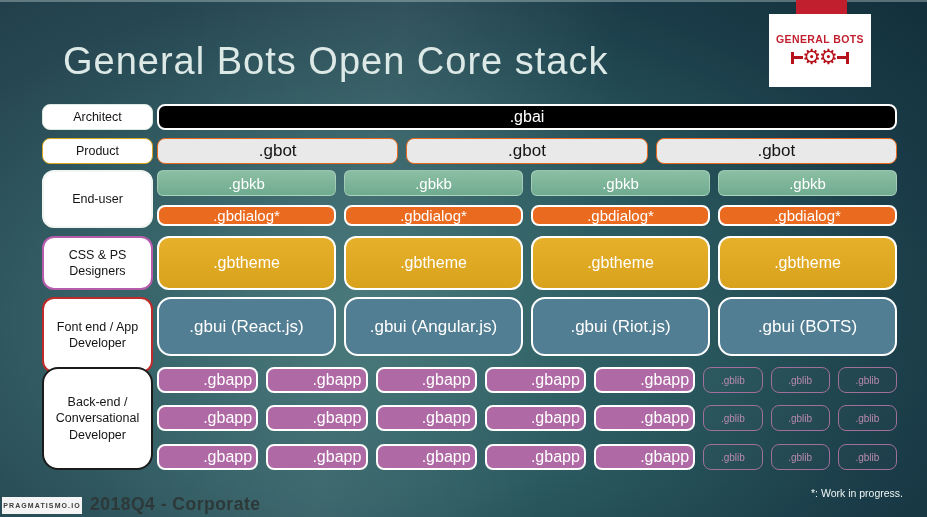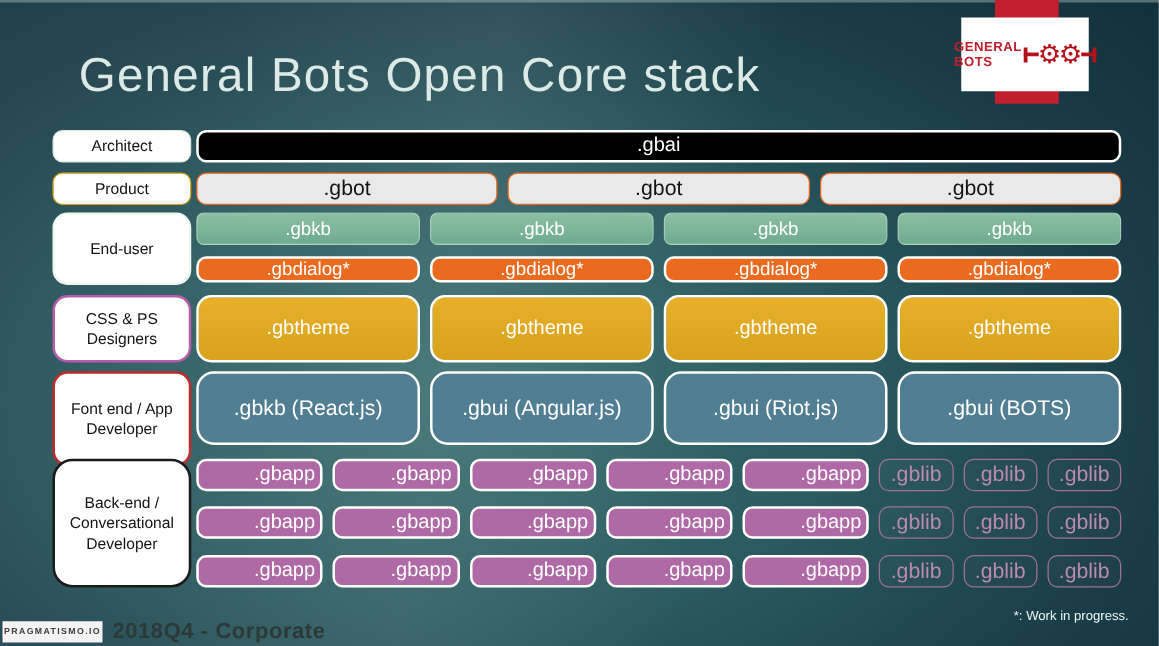--- a/index.html
+++ b/index.html
@@ -7,22 +7,22 @@
   .slide{position:relative;width:927px;height:517px;
     background:
       linear-gradient(100deg, rgba(255,255,255,0.05) 18%, rgba(255,255,255,0.09) 40%, rgba(0,0,0,0) 62%),
       radial-gradient(ellipse 78% 88% at 42% 62%, #3a6f70 0%, #2b5a60 40%, #1a3c48 76%, #13313c 100%);
   }
   .top-edge{position:absolute;top:0;left:0;right:0;height:2px;background:rgba(215,228,228,0.35);}
   .title{position:absolute;left:63px;top:40px;font-size:38px;letter-spacing:1px;color:#dde9e6;font-weight:400;}
 
   
   .logo-band{position:absolute;left:796px;top:0;width:51px;height:83px;background:#c11f2d;}
-  .logo-card{position:absolute;left:769px;top:14px;width:102px;height:59px;background:#ffffff;
-    display:flex;flex-direction:row;align-items:center;justify-content:center;gap:2px;}
+  .logo-card{position:absolute;left:769px;top:14px;width:102px;height:73px;background:#ffffff;
+    display:flex;flex-direction:column;align-items:center;justify-content:center;gap:2px;}
   .logo-text{color:#c11f2d;font-weight:bold;font-size:10.5px;letter-spacing:0.4px;}
   .logo-gears{display:flex;align-items:center;}
   .gear{font-family:"DejaVu Sans",sans-serif;font-size:21px;line-height:1;color:#b5121b;margin:0 -1px;}
   .gline{width:12px;height:2.5px;background:#b5121b;position:relative;}
   .gline-l::before{content:"";position:absolute;left:0;top:-4.5px;width:2.5px;height:12px;background:#b5121b;}
   .gline-r::before{content:"";position:absolute;right:0;top:-4.5px;width:2.5px;height:12px;background:#b5121b;}
 
   
   .lbl{position:absolute;left:42px;width:111px;background:#ffffff;color:#141414;
     display:flex;align-items:center;justify-content:center;text-align:center;
@@ -47,21 +47,21 @@
   .r-be2{top:405px;height:26px;}
   .r-be3{top:444px;height:26px;}
 
   .gbai{background:#000;border:2px solid #fff;border-radius:8px;font-size:16px;}
   .gbot{background:#e9e9e9;border:1.5px solid #e8681c;border-radius:8px;color:#141414;font-size:17px;}
   .gbkb{background:linear-gradient(180deg,#8cbfa3,#6fab8f);border:1px solid rgba(255,255,255,0.3);border-radius:6px;font-size:15px;}
   .gbdialog{background:#ea6b20;border:2px solid #fff;border-radius:8px;font-size:15px;}
   .gbtheme{background:linear-gradient(180deg,#e6b02b,#d9a21d);border:2px solid #fff;border-radius:12px;font-size:16px;}
   .gbui{background:#527e93;border:2px solid #fff;border-radius:14px;font-size:17px;}
   .gbapp{background:#af69a4;border:2px solid #fff;border-radius:8px;font-size:16px;padding-left:40px;}
-  .gblib{background:rgba(255,255,255,0.02);border:1.5px solid #a16f9c;border-radius:8px;color:#b98ab2;font-size:17px;}
+  .gblib{background:rgba(255,255,255,0.02);border:1.5px solid #a16f9c;border-radius:8px;color:#b98ab2;font-size:10px;}
 
   
   .brand-box{position:absolute;left:2px;top:497px;width:80px;height:17px;background:#f4f4f4;
     display:flex;align-items:center;justify-content:center;font-size:7px;font-weight:bold;
     letter-spacing:1.1px;color:#3d3d3d;}
   .caption{position:absolute;left:90px;top:494px;font-size:17.5px;letter-spacing:0.5px;color:#2d3939;font-weight:bold;}
   .note{position:absolute;right:24px;top:487px;font-size:10.5px;color:#eef5f5;}
 </style>
 </head>
 <body>
@@ -118,21 +118,21 @@
   </div>
 
   <div class="row r-gbtheme">
     <div class="bx gbtheme">.gbtheme</div>
     <div class="bx gbtheme">.gbtheme</div>
     <div class="bx gbtheme">.gbtheme</div>
     <div class="bx gbtheme">.gbtheme</div>
   </div>
 
   <div class="row r-gbui">
-    <div class="bx gbui">.gbkb (React.js)</div>
+    <div class="bx gbui">.gbui (React.js)</div>
     <div class="bx gbui">.gbui (Angular.js)</div>
     <div class="bx gbui">.gbui (Riot.js)</div>
     <div class="bx gbui">.gbui (BOTS)</div>
   </div>
 
   <div class="row r-be1">
     <div class="bx gbapp">.gbapp</div>
     <div class="bx gbapp">.gbapp</div>
     <div class="bx gbapp">.gbapp</div>
     <div class="bx gbapp">.gbapp</div>

